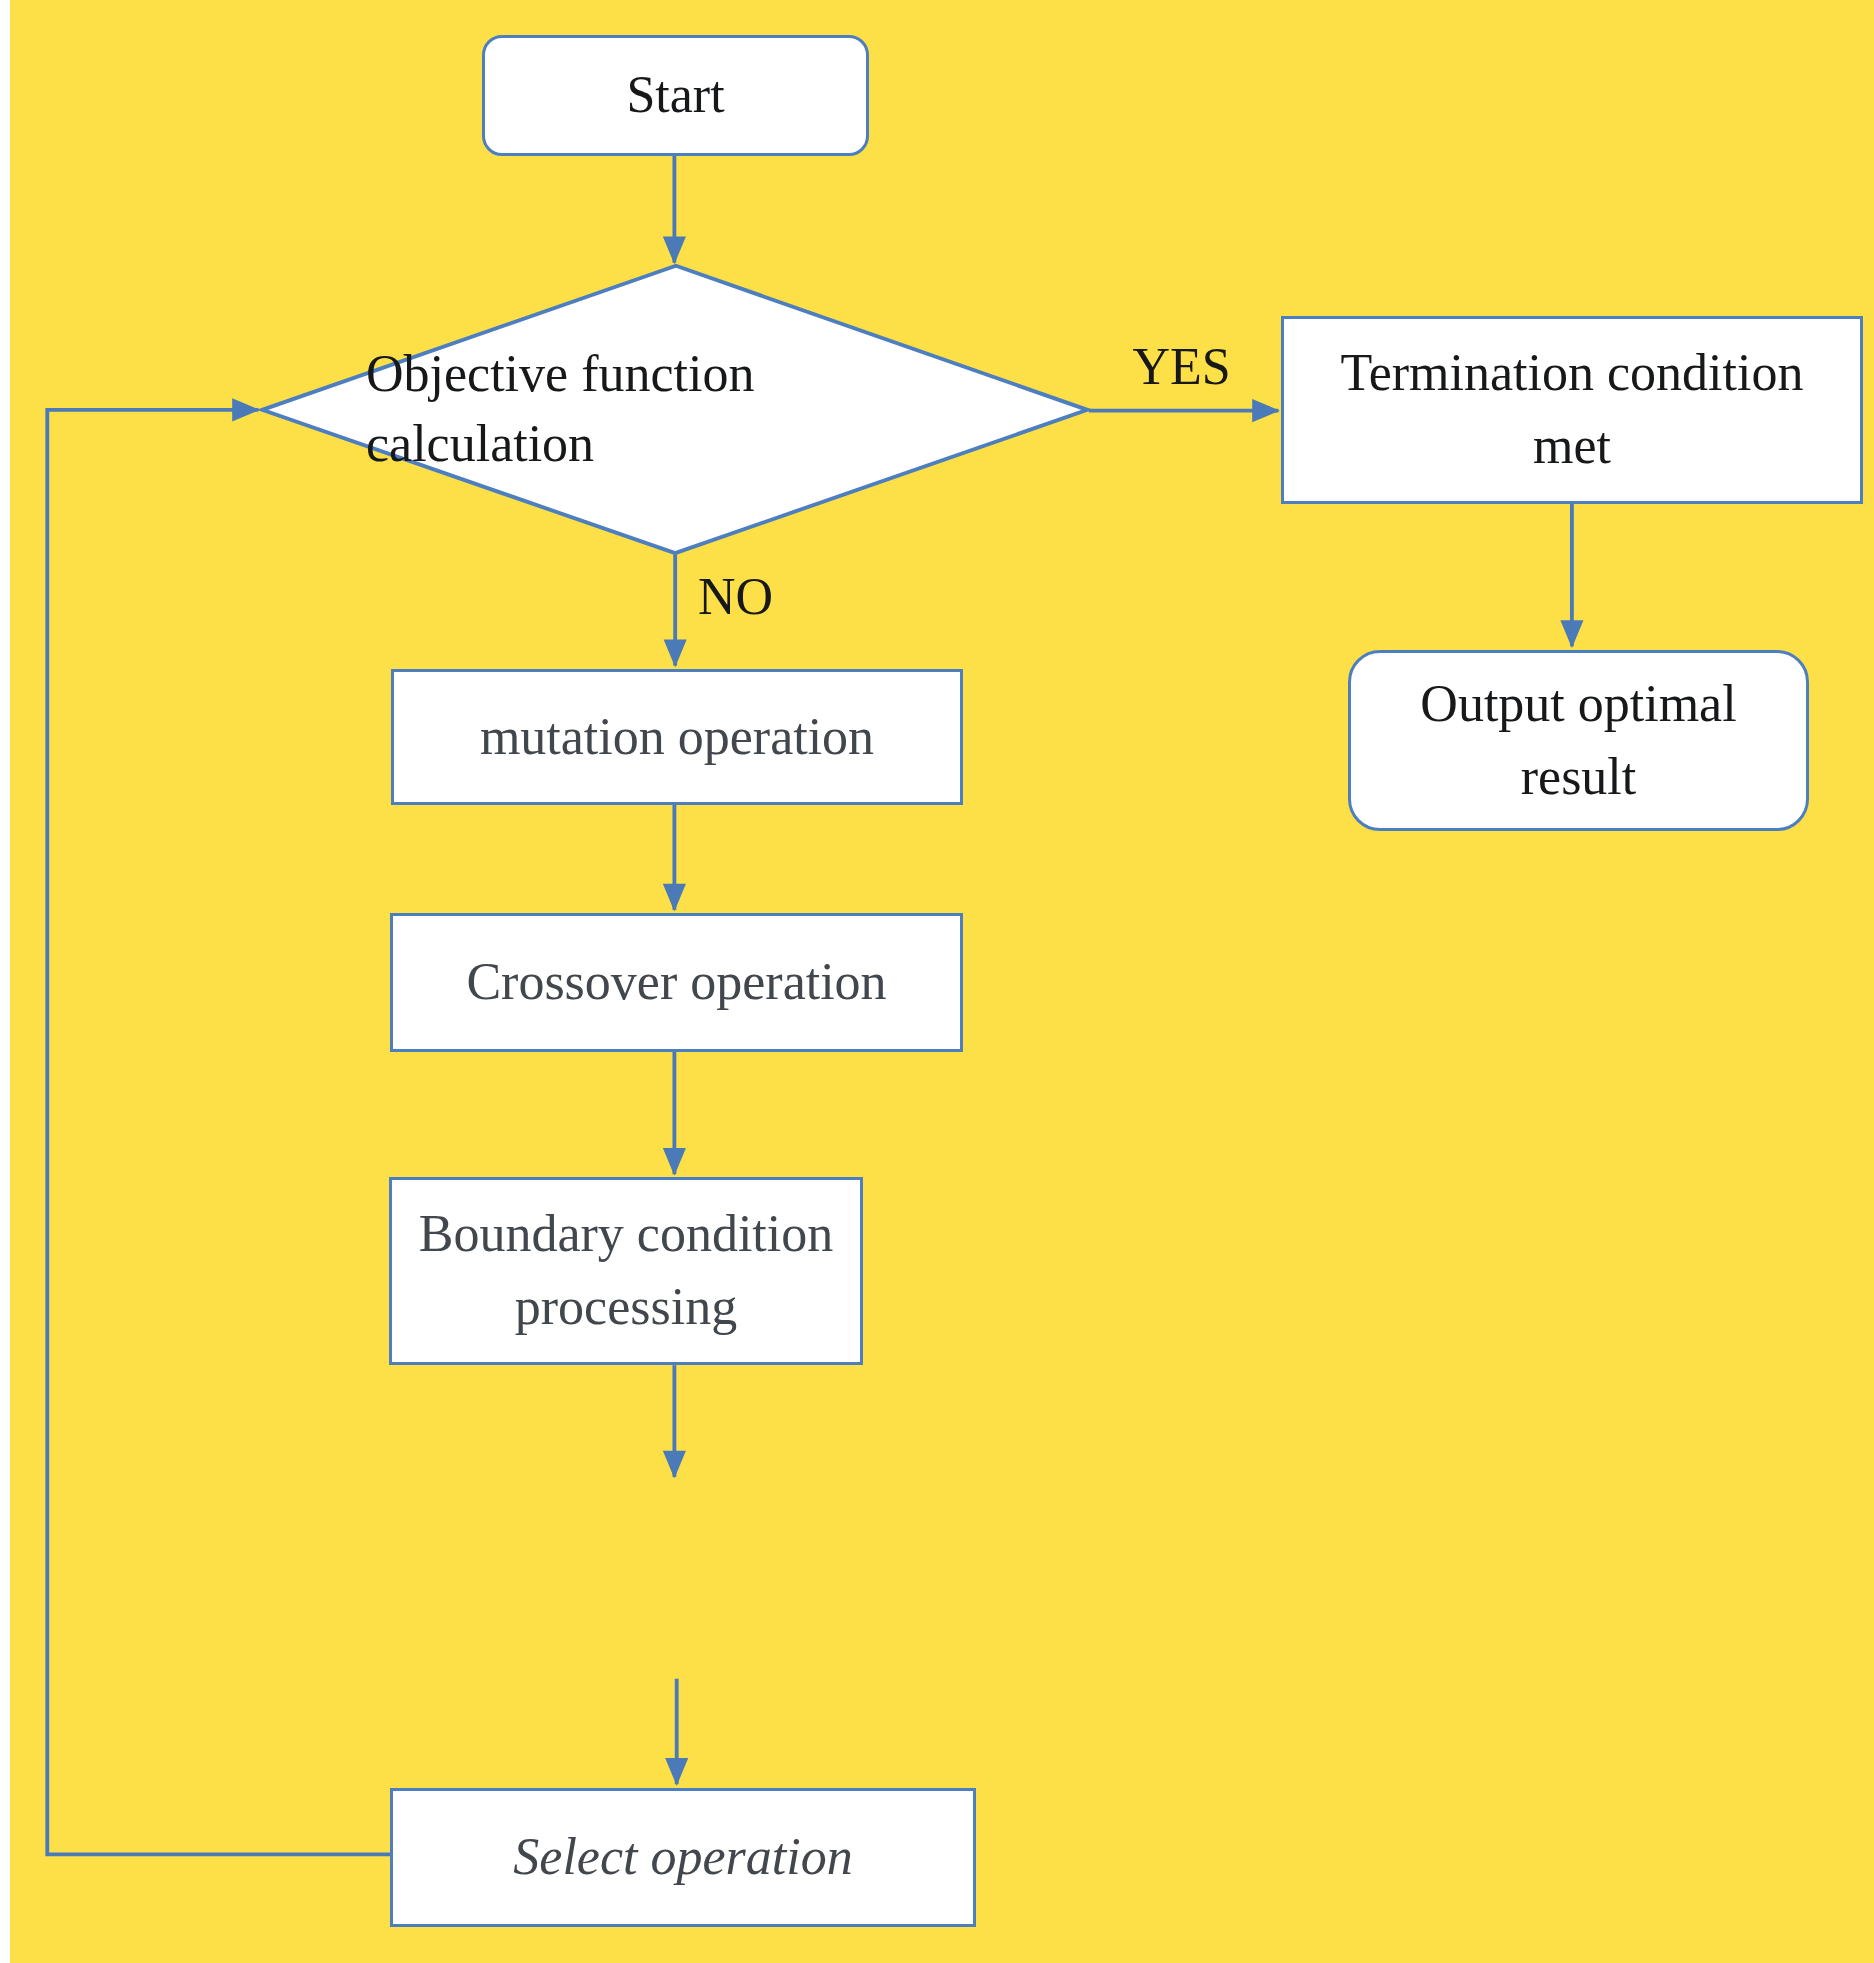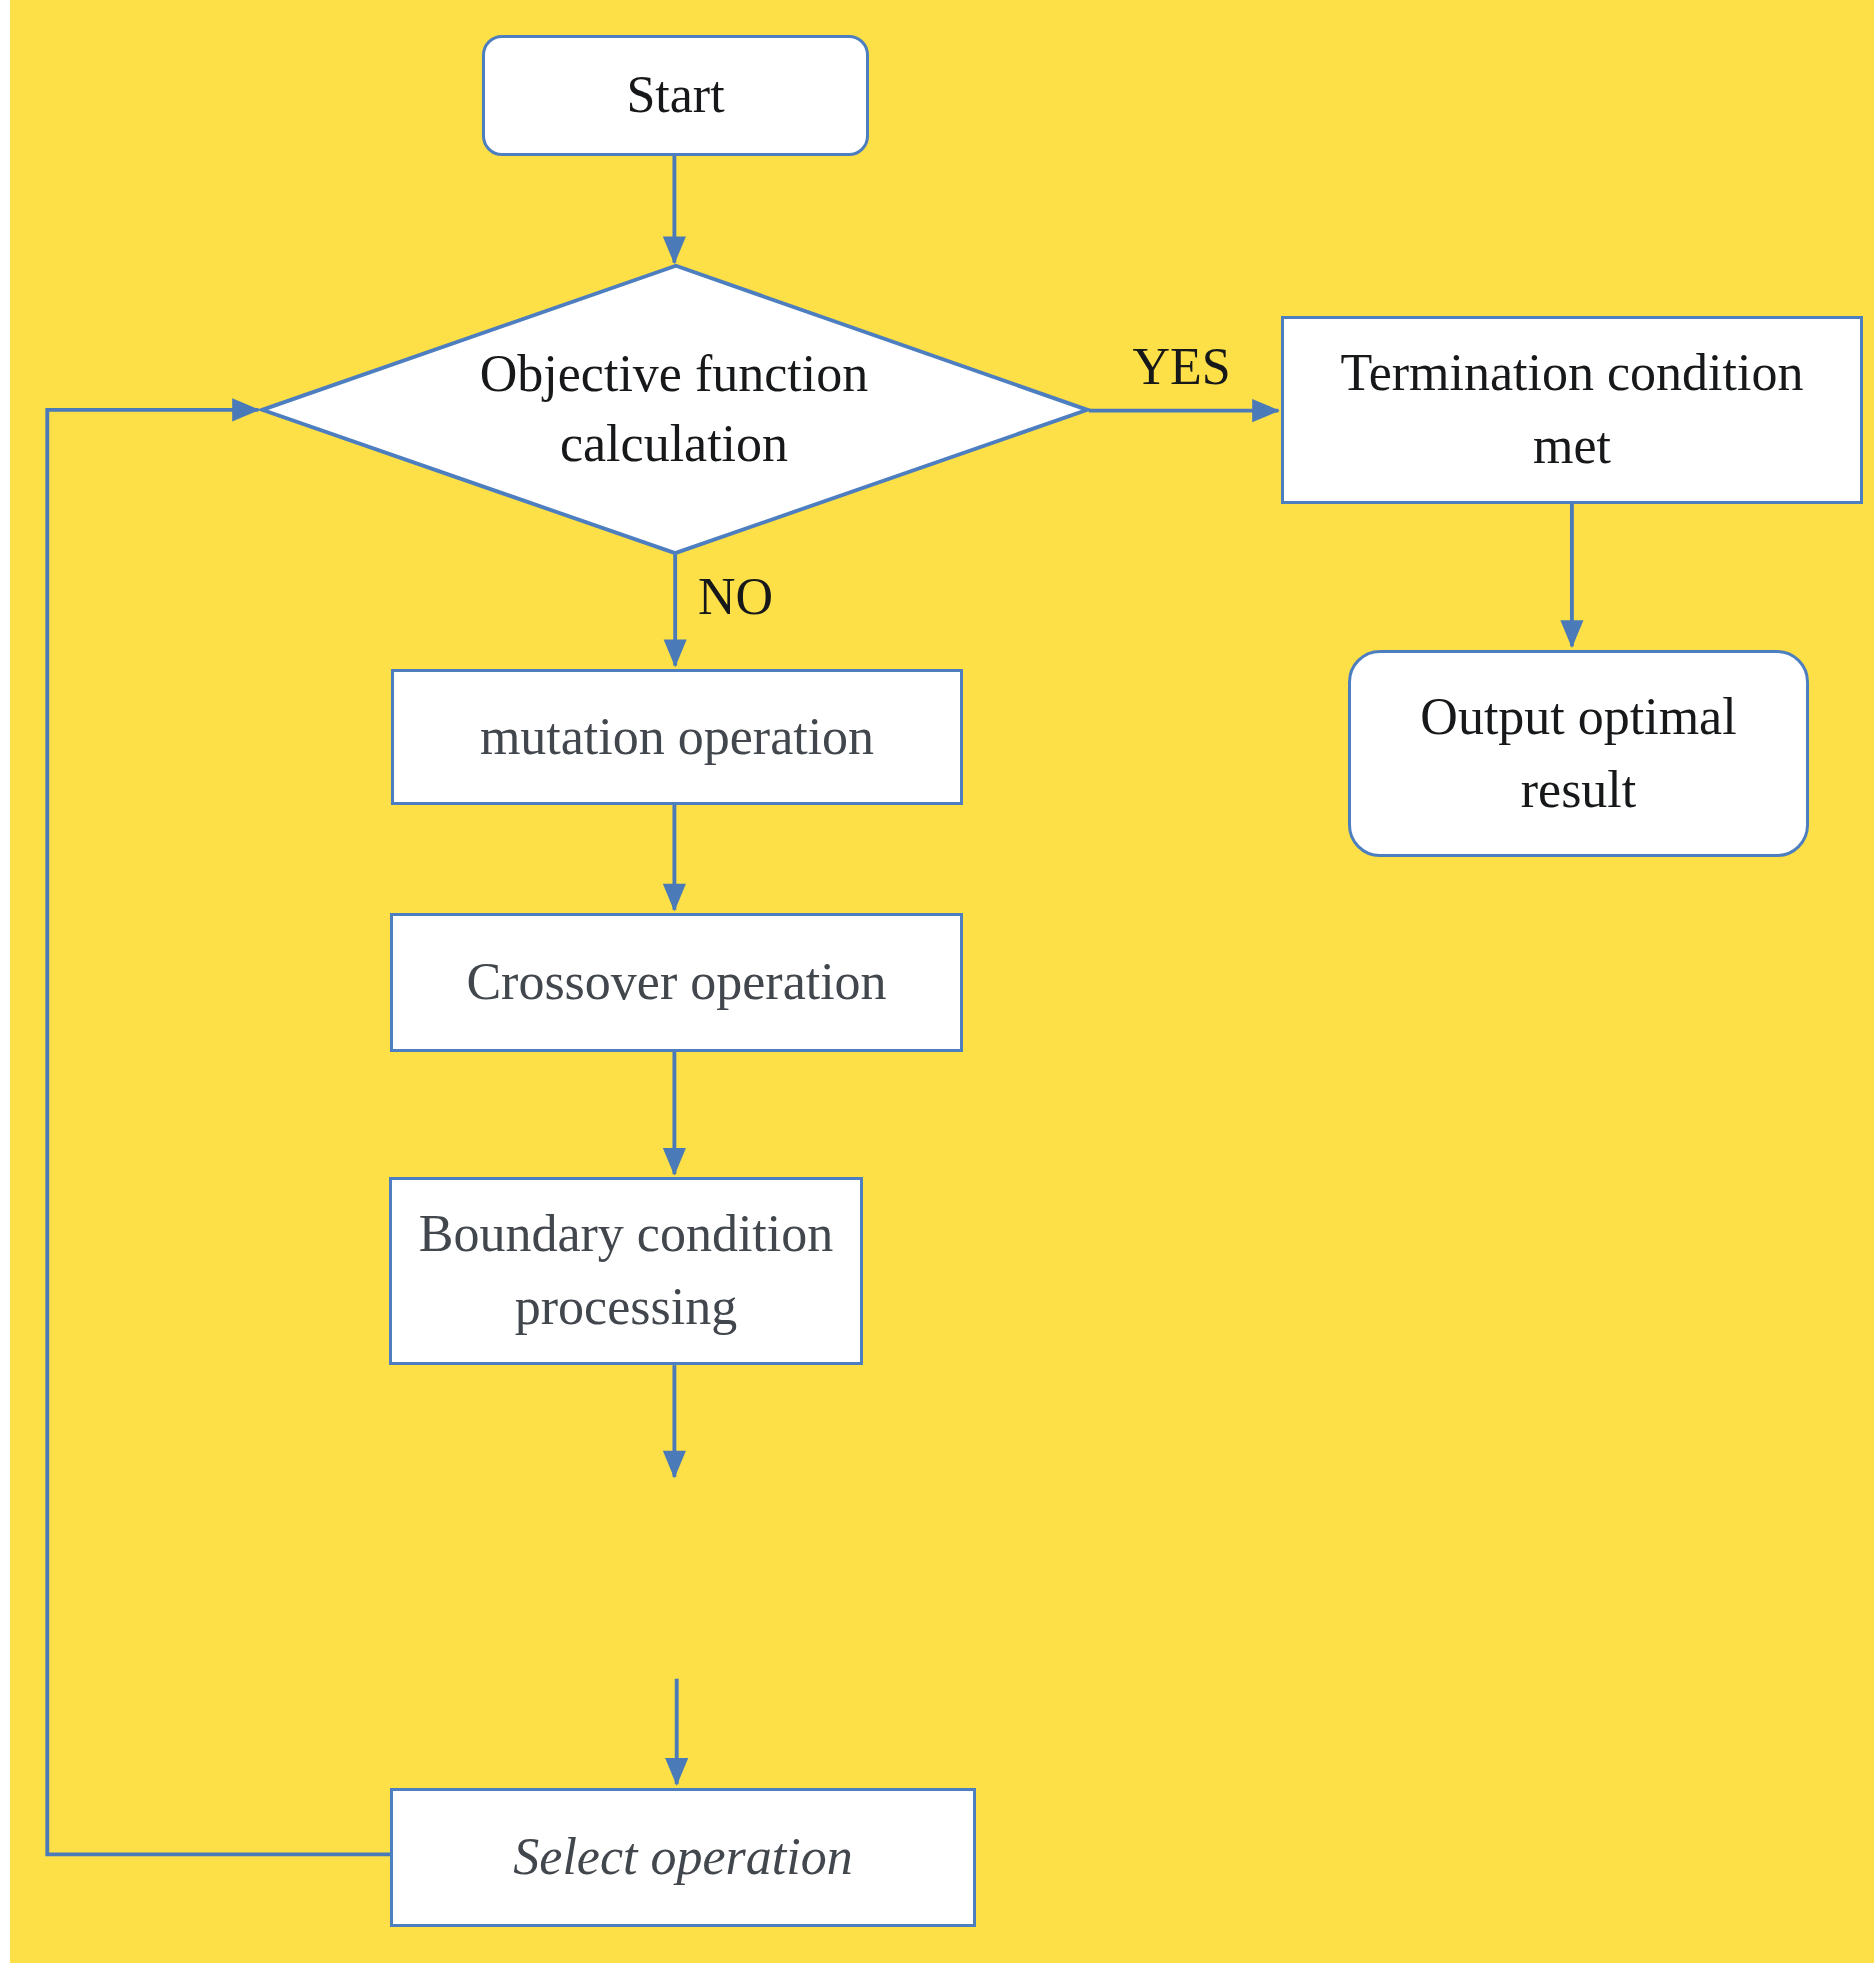--- a/index.html
+++ b/index.html
@@ -37,29 +37,28 @@
     padding:0 23px;
   }
   .node.muted{color:var(--boxink);}
   .node.r26{border-radius:20px;}
   .node.r42{border-radius:32px;}
   .freetext{
     position:absolute;
     display:flex;
     align-items:center;
     justify-content:center;
-    text-align:center;
     color:var(--ink);
     font-size:52px;
     line-height:1.35;
   }
   
   .n-start      {left:472px;  top:35px;   width:387px; height:121px;}
   .n-termination{left:1271px; top:316px;  width:582px; height:188px;}
-  .n-output     {left:1338px; top:650px;  width:461px; height:207px;}
+  .n-output     {left:1338px; top:650px;  width:461px; height:181px;}
   .n-mutation   {left:381px;  top:669px;  width:572px; height:136px;}
   .n-crossover  {left:380px;  top:913px; width:573px; height:139px;text-align:center;}
   .n-boundary   {left:379px;  top:1177px; width:474px; height:188px;}
   .n-calculate  {left:379px;  top:1480px; width:574px; height:199px;}
   .n-select     {left:380px;  top:1788px; width:586px; height:139px;font-style:italic;}
   .t-decision   {left:356px;  top:314px;  width:616px; height:190px;}
   .l-yes        {left:1106px; top:333px;  width:131px; height:69px;}
   .l-no         {left:688px;  top:563px;  width:139px; height:69px; justify-content:flex-start;}
 </style>
 </head>

